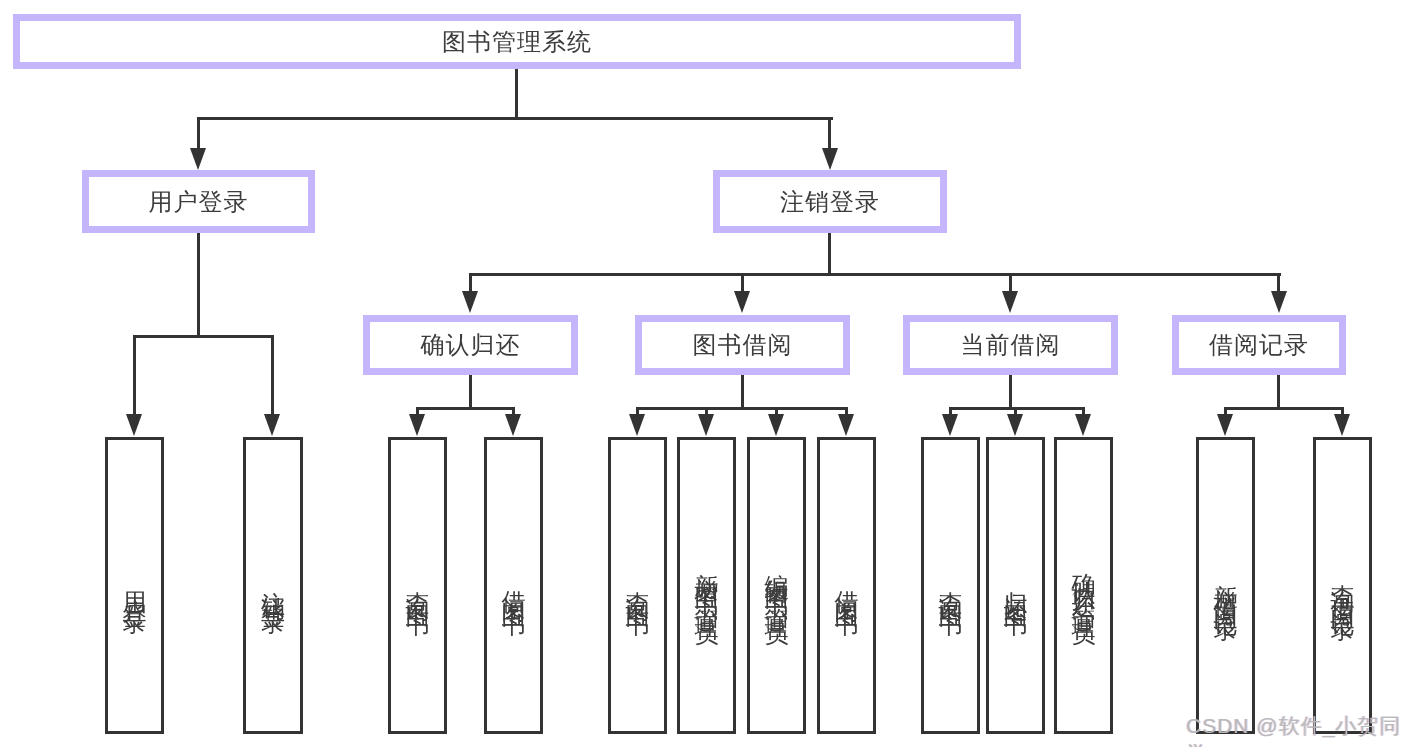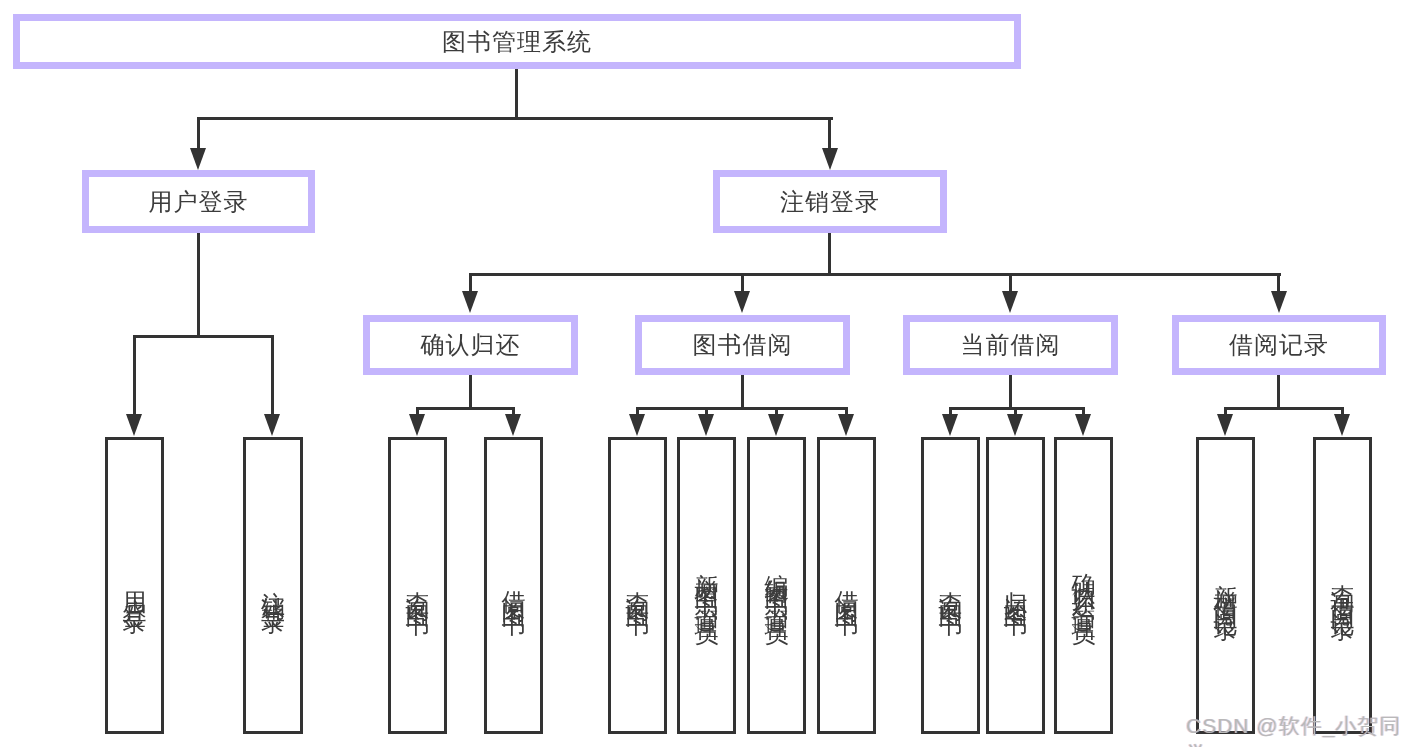--- a/index.html
+++ b/index.html
@@ -71,21 +71,21 @@
 
   <div class="box" style="left:363px;top:315px;width:215px;height:60px;">
     <span>确认归还</span>
   </div>
   <div class="box" style="left:635px;top:315px;width:215px;height:60px;">
     <span>图书借阅</span>
   </div>
   <div class="box" style="left:903px;top:315px;width:215px;height:60px;">
     <span>当前借阅</span>
   </div>
-  <div class="box" style="left:1172px;top:315px;width:214px;height:60px;">
+  <div class="box" style="left:1172px;top:315px;width:174px;height:60px;">
     <span>借阅记录</span>
   </div>
 
   <div class="vbox" style="left:105px;">
     <span class="vtext">用户登录</span>
   </div>
   <div class="vbox" style="left:243px;width:60px;">
     <span class="vtext">注销登录</span>
   </div>
 

